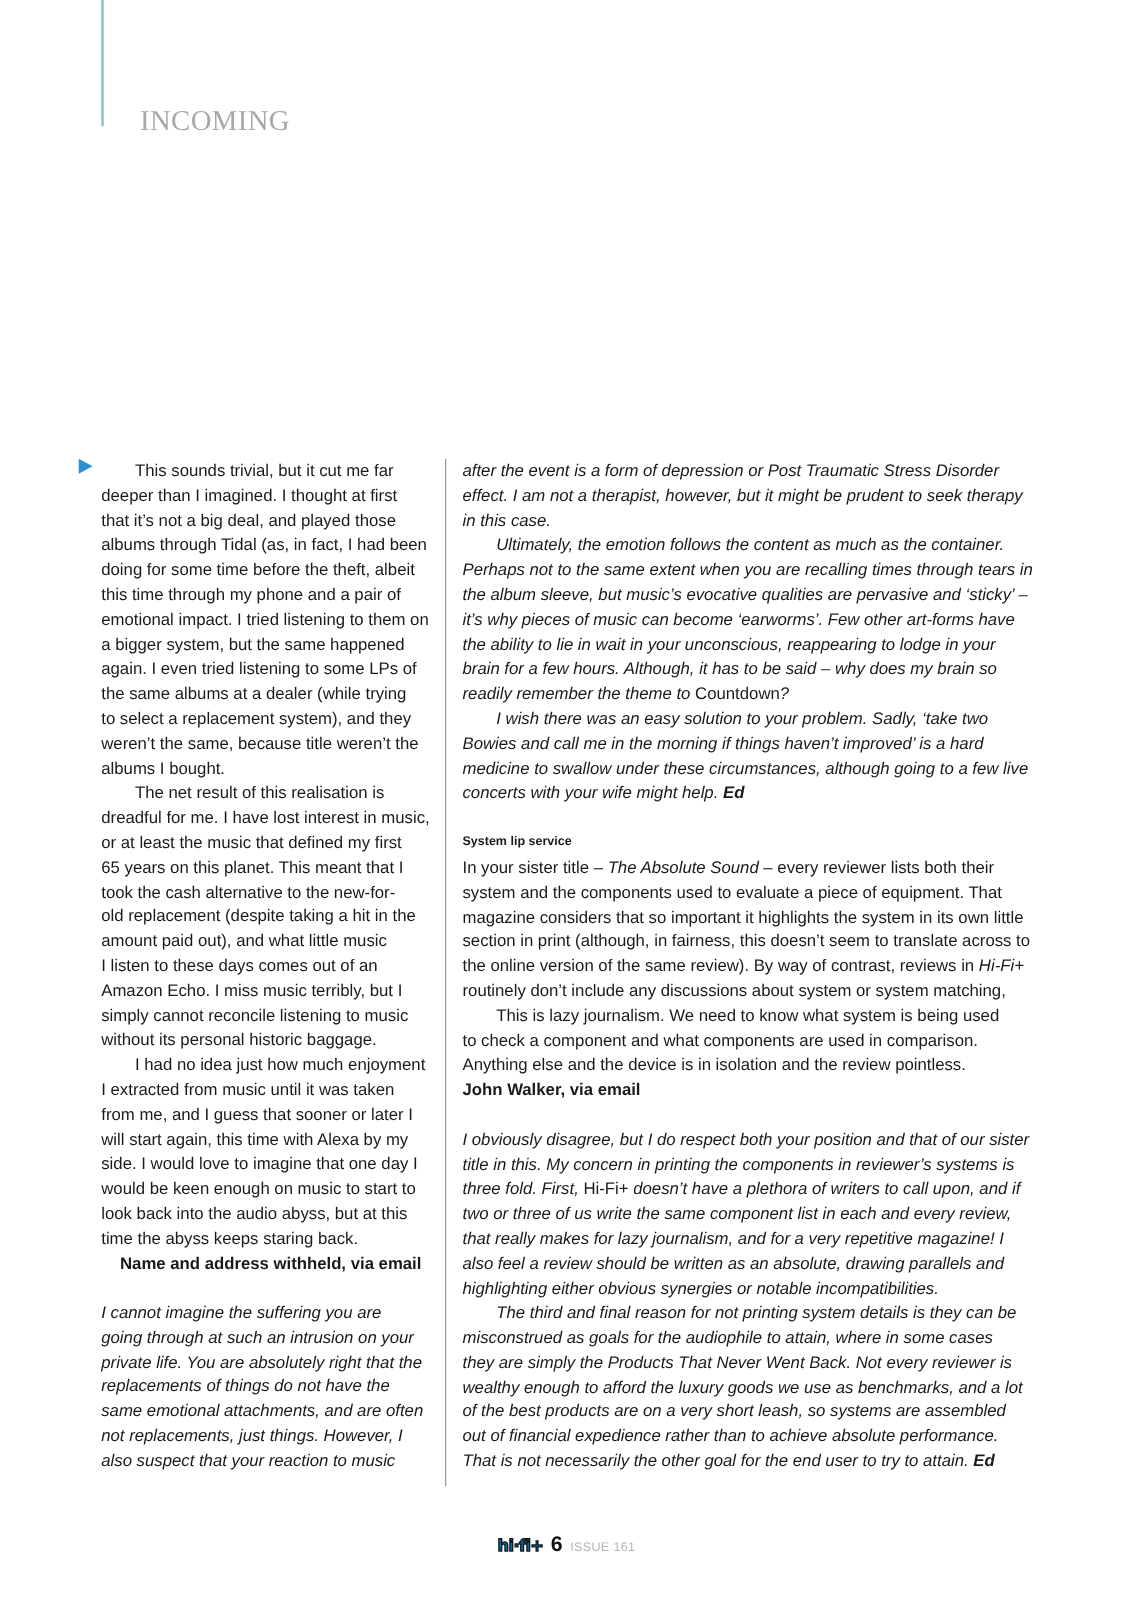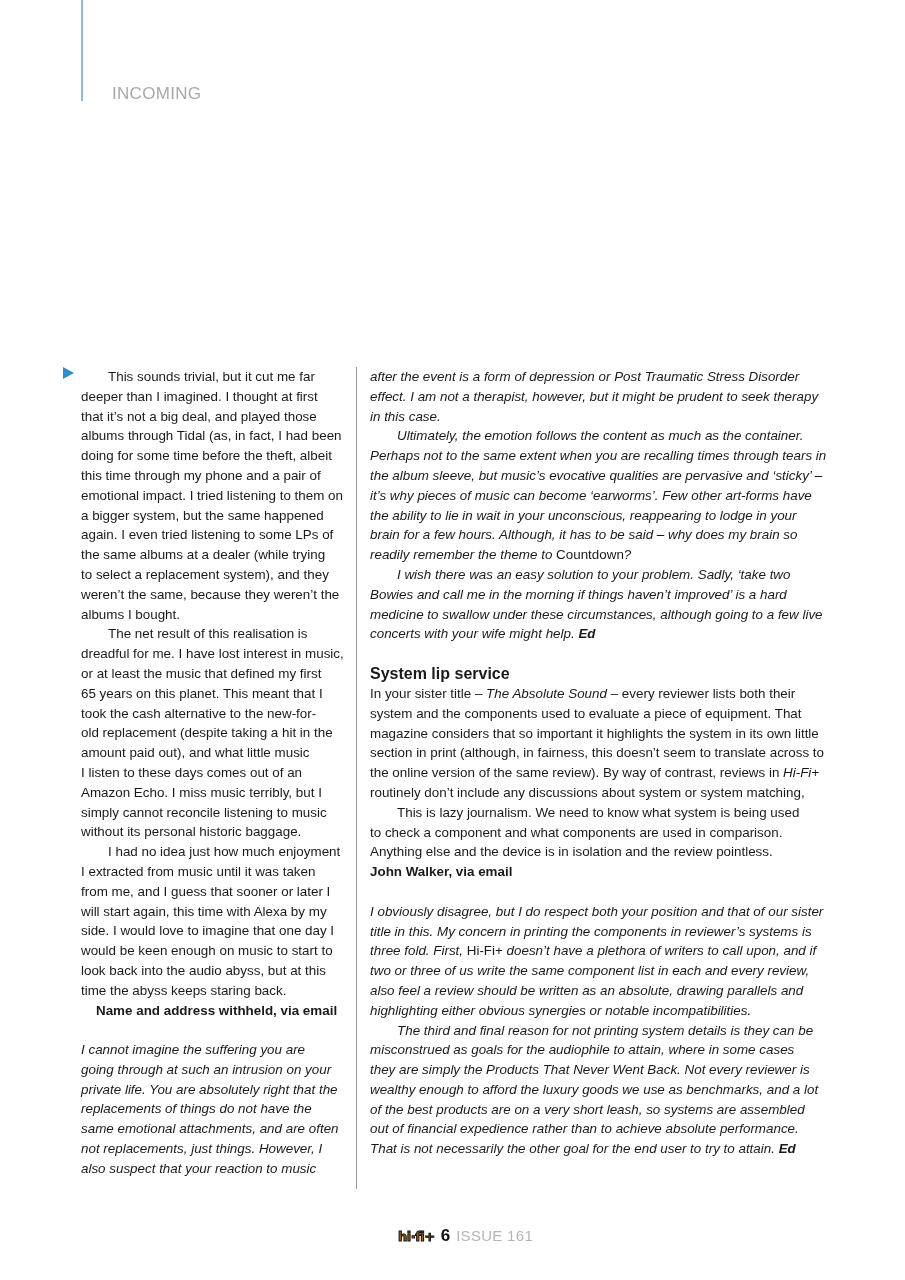--- a/index.html
+++ b/index.html
@@ -1,40 +1,40 @@
 <!DOCTYPE html>
 <html><head>
 <meta charset="utf-8">
 <style>
   html, body { margin: 0; padding: 0; background: #ffffff; }
   body { width: 905px; height: 1280px; position: relative; overflow: hidden;
          font-family: "Liberation Sans", sans-serif; color: #1a1a1a; }
   .top-rule { position: absolute; left: 81px; top: 0; width: 2px; height: 101px; background: #8fbcd8; }
-  .section-label { position: absolute; left: 112px; top: 84px; font-family: Liberation Sans, sans-serif;
-                   font-size: 17px; color: #a8a8a8; letter-spacing: 0.3px; }
+  .section-label { position: absolute; left: 112px; top: 84px; font-family: Liberation Serif, serif;
+                   font-size: 23px; color: #a8a8a8; letter-spacing: 0.3px; }
   .col { position: absolute; top: 367px; font-size: 13.4px; line-height: 19.8px; }
   .col-left { left: 81px; width: 265px; }
   .col-right { left: 370px; width: 455px; }
   .col-divider { position: absolute; left: 356px; top: 367px; width: 1px; height: 822px; background: #9a9a9a; }
   .arrow { position: absolute; left: 63px; top: 367px; width: 0; height: 0;
            border-top: 6px solid transparent; border-bottom: 6px solid transparent; border-left: 11px solid #2a90d0; }
   .ln { display: block; white-space: nowrap; }
   .ind { padding-left: 27px; }
   .it { font-style: italic; }
   .b { font-weight: bold; }
   .sig { font-weight: bold; }
   .sig-left { padding-left: 15px; }
   .sig-right { text-align: left; }
   .gap { height: 19.8px; }
-  .heading { font-weight: bold; font-size: 16px; line-height: 19.8px; margin-top: 0px; }
+  .heading { font-weight: bold; font-size: 10px; line-height: 19.8px; margin-top: 0px; }
   .footer { position: absolute; top: 1226px; left: 398px; display: flex; align-items: baseline; gap: 6px; }
-  .logo { font-family: "DejaVu Sans", sans-serif; font-weight: bold; font-size: 13px; color: #a16207;
+  .logo { font-family: "DejaVu Sans", sans-serif; font-weight: bold; font-size: 13px; color: #0369a1;
           -webkit-text-stroke: 1px #111; letter-spacing: -0.5px; }
   .page-num { font-weight: bold; font-size: 17px; color: #111; }
-  .issue { font-size: 15px; color: #b5b5b5; letter-spacing: 0.3px; }
+  .issue { font-size: 10px; color: #b5b5b5; letter-spacing: 0.3px; }
 </style>
 </head>
 <body>
 
 <div class="top-rule"></div>
 <div class="section-label">INCOMING</div>
 
 <div class="arrow"></div>
 <div class="col-divider"></div>
 
@@ -44,21 +44,21 @@
     <span class="ln">deeper than I imagined. I thought at first</span>
     <span class="ln">that it’s not a big deal, and played those</span>
     <span class="ln">albums through Tidal (as, in fact, I had been</span>
     <span class="ln">doing for some time before the theft, albeit</span>
     <span class="ln">this time through my phone and a pair of</span>
     <span class="ln">emotional impact. I tried listening to them on</span>
     <span class="ln">a bigger system, but the same happened</span>
     <span class="ln">again. I even tried listening to some LPs of</span>
     <span class="ln">the same albums at a dealer (while trying</span>
     <span class="ln">to select a replacement system), and they</span>
-    <span class="ln">weren’t the same, because they weren’t the</span>
+    <span class="ln">weren’t the same, because title weren’t the</span>
     <span class="ln">albums I bought.</span>
   </div>
   <div>
     <span class="ln ind">The net result of this realisation is</span>
     <span class="ln">dreadful for me. I have lost interest in music,</span>
     <span class="ln">or at least the music that defined my first</span>
     <span class="ln">65 years on this planet. This meant that I</span>
     <span class="ln">took the cash alternative to the new-for-</span>
     <span class="ln">old replacement (despite taking a hit in the</span>
     <span class="ln">amount paid out), and what little music</span>
@@ -128,20 +128,21 @@
     <span class="ln">Anything else and the device is in isolation and the review pointless.</span>
   </div>
   <span class="ln sig sig-right">John Walker, via email</span>
   <div class="gap"></div>
 
   <div class="it">
     <span class="ln">I obviously disagree, but I do respect both your position and that of our sister</span>
     <span class="ln">title in this. My concern in printing the components in reviewer’s systems is</span>
     <span class="ln"><span>three fold. First, </span><span style="font-style:normal">Hi-Fi+</span><span> doesn’t have a plethora of writers to call upon, and if</span></span>
     <span class="ln">two or three of us write the same component list in each and every review,</span>
+    <span class="ln">that really makes for lazy journalism, and for a very repetitive magazine! I</span>
     <span class="ln">also feel a review should be written as an absolute, drawing parallels and</span>
     <span class="ln">highlighting either obvious synergies or notable incompatibilities.</span>
   </div>
   <div class="it">
     <span class="ln ind">The third and final reason for not printing system details is they can be</span>
     <span class="ln">misconstrued as goals for the audiophile to attain, where in some cases</span>
     <span class="ln">they are simply the Products That Never Went Back. Not every reviewer is</span>
     <span class="ln">wealthy enough to afford the luxury goods we use as benchmarks, and a lot</span>
     <span class="ln">of the best products are on a very short leash, so systems are assembled</span>
     <span class="ln">out of financial expedience rather than to achieve absolute performance.</span>

